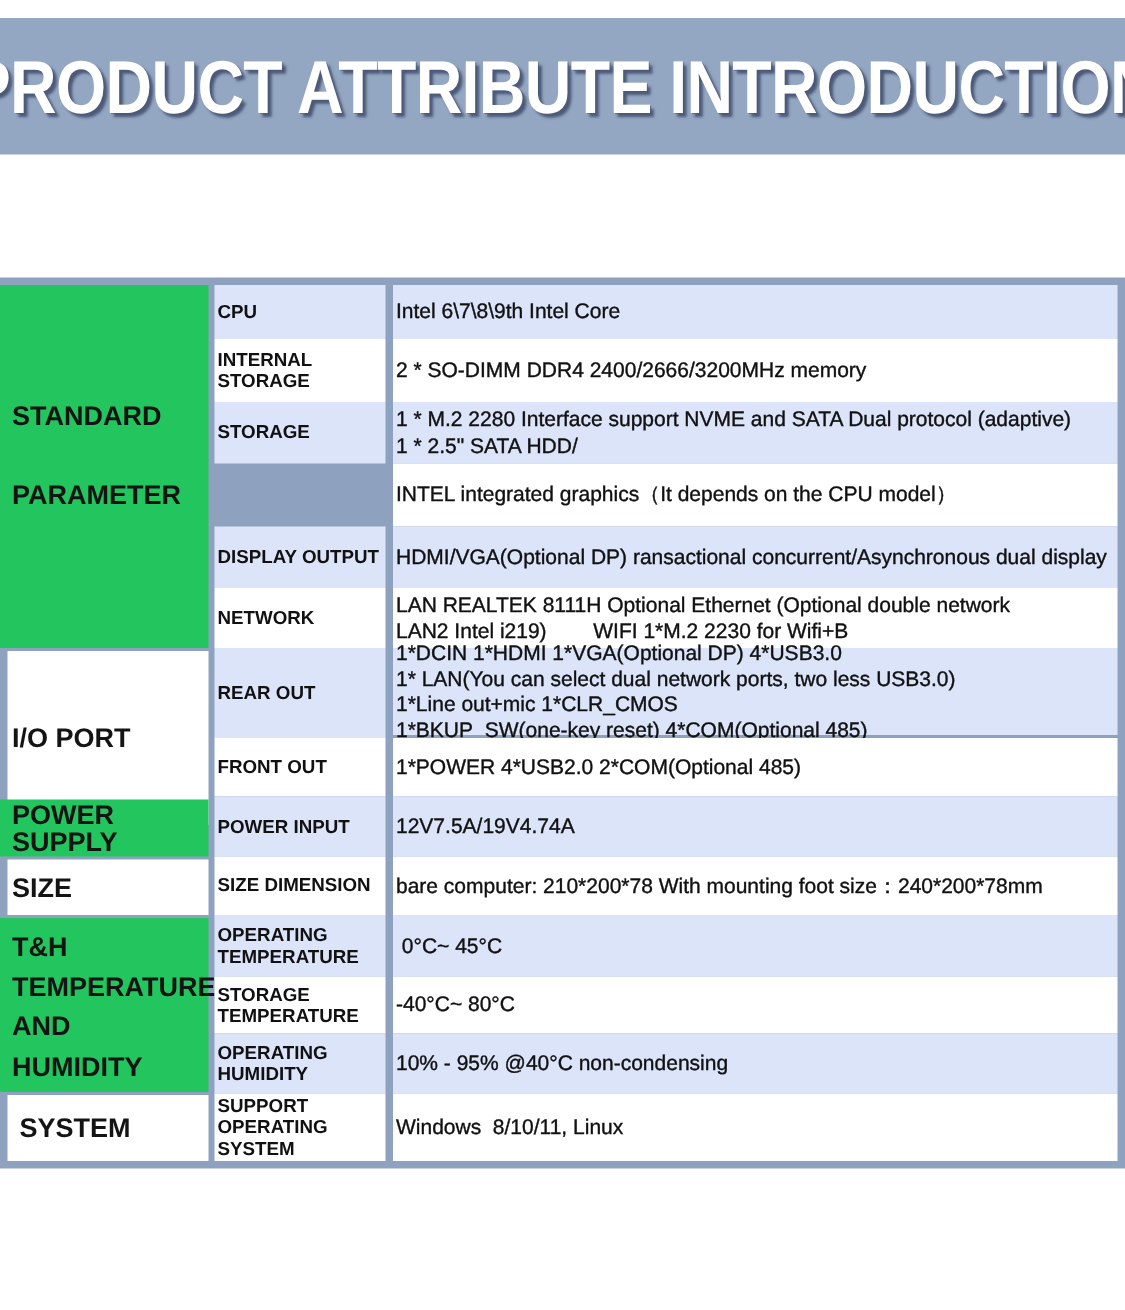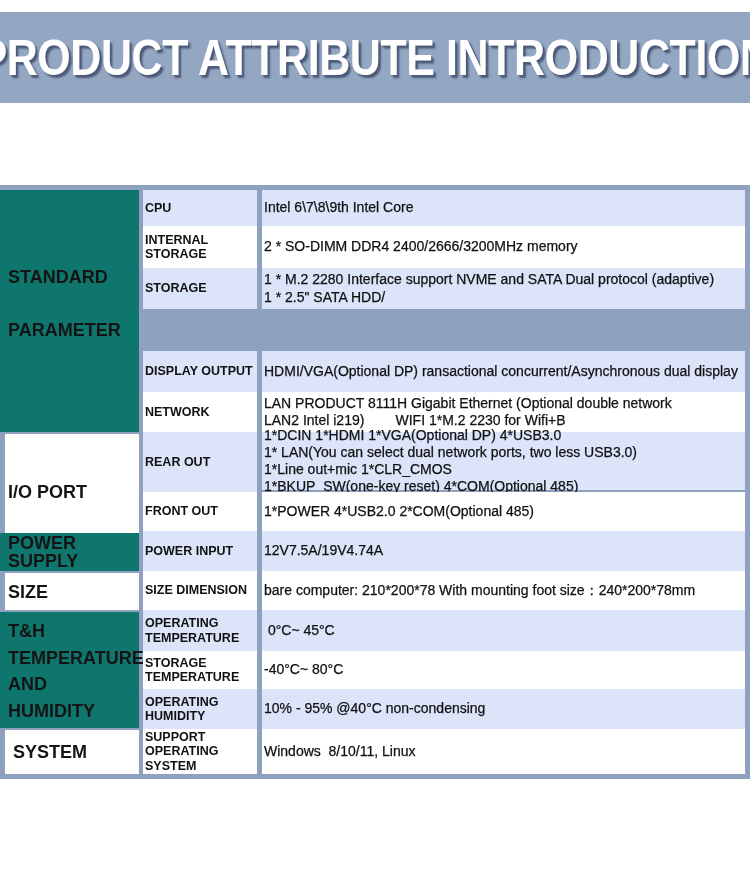--- a/index.html
+++ b/index.html
@@ -27,21 +27,21 @@
     position: absolute; left: 0; top: 185px; width: 750px; height: 594px;
     background: #8ea2c0;
   }
   .cat {
     position: absolute; left: 0; width: 139px;
     display: flex; flex-direction: column; justify-content: center;
     font-weight: 700; font-size: 18px; color: #141414;
     padding-left: 8px;
   }
   .cat.white { background: #ffffff; left: 5px; width: 134px; padding-left: 3px; }
-  .cat.blue { background: #0f766e; }
+  .cat.blue { background: #22c55e; }
   .cat span { display: block; line-height: 1.0; }
 
   .label {
     position: absolute; left: 143px; width: 114px;
     display: flex; flex-direction: column; justify-content: center;
     font-weight: 700; font-size: 12.5px; color: #111;
     padding-left: 2px; line-height: 1.15;
   }
   .value {
     position: absolute; left: 262px; width: 483px;
@@ -103,33 +103,36 @@
   </div>
 
   <div class="label row-blue" style="top:83px;height:41px;">
     <span>STORAGE</span>
   </div>
   <div class="value row-blue" style="top:83px;height:41px;">
     <span>1 * M.2 2280 Interface support NVME and SATA Dual protocol (adaptive)</span>
     <span>1 * 2.5" SATA HDD/</span>
   </div>
 
+  <div class="value row-white" style="top:124px;height:42px;">
+    <span>INTEL integrated graphics（It depends on the CPU model）</span>
+  </div>
 
   <div class="label row-blue" style="top:166px;height:41px;">
     <span>DISPLAY OUTPUT</span>
   </div>
   <div class="value row-blue" style="top:166px;height:41px;">
     <span>HDMI/VGA(Optional DP) ransactional concurrent/Asynchronous dual display</span>
   </div>
 
   <div class="label row-white" style="top:207px;height:40px;">
     <span>NETWORK</span>
   </div>
   <div class="value row-white" style="top:207px;height:40px;">
-    <span>LAN PRODUCT 8111H Gigabit Ethernet (Optional double network</span>
+    <span>LAN REALTEK 8111H Optional Ethernet (Optional double network</span>
     <span>LAN2 Intel i219)        WIFI 1*M.2 2230 for Wifi+B</span>
   </div>
 
   <div class="label row-blue" style="top:247px;height:60px;">
     <span>REAR OUT</span>
   </div>
   <div class="value row-blue" style="top:247px;height:58px;line-height:1.2;">
     <span>1*DCIN 1*HDMI 1*VGA(Optional DP) 4*USB3.0</span>
     <span>1* LAN(You can select dual network ports, two less USB3.0)</span>
     <span>1*Line out+mic 1*CLR_CMOS</span>

